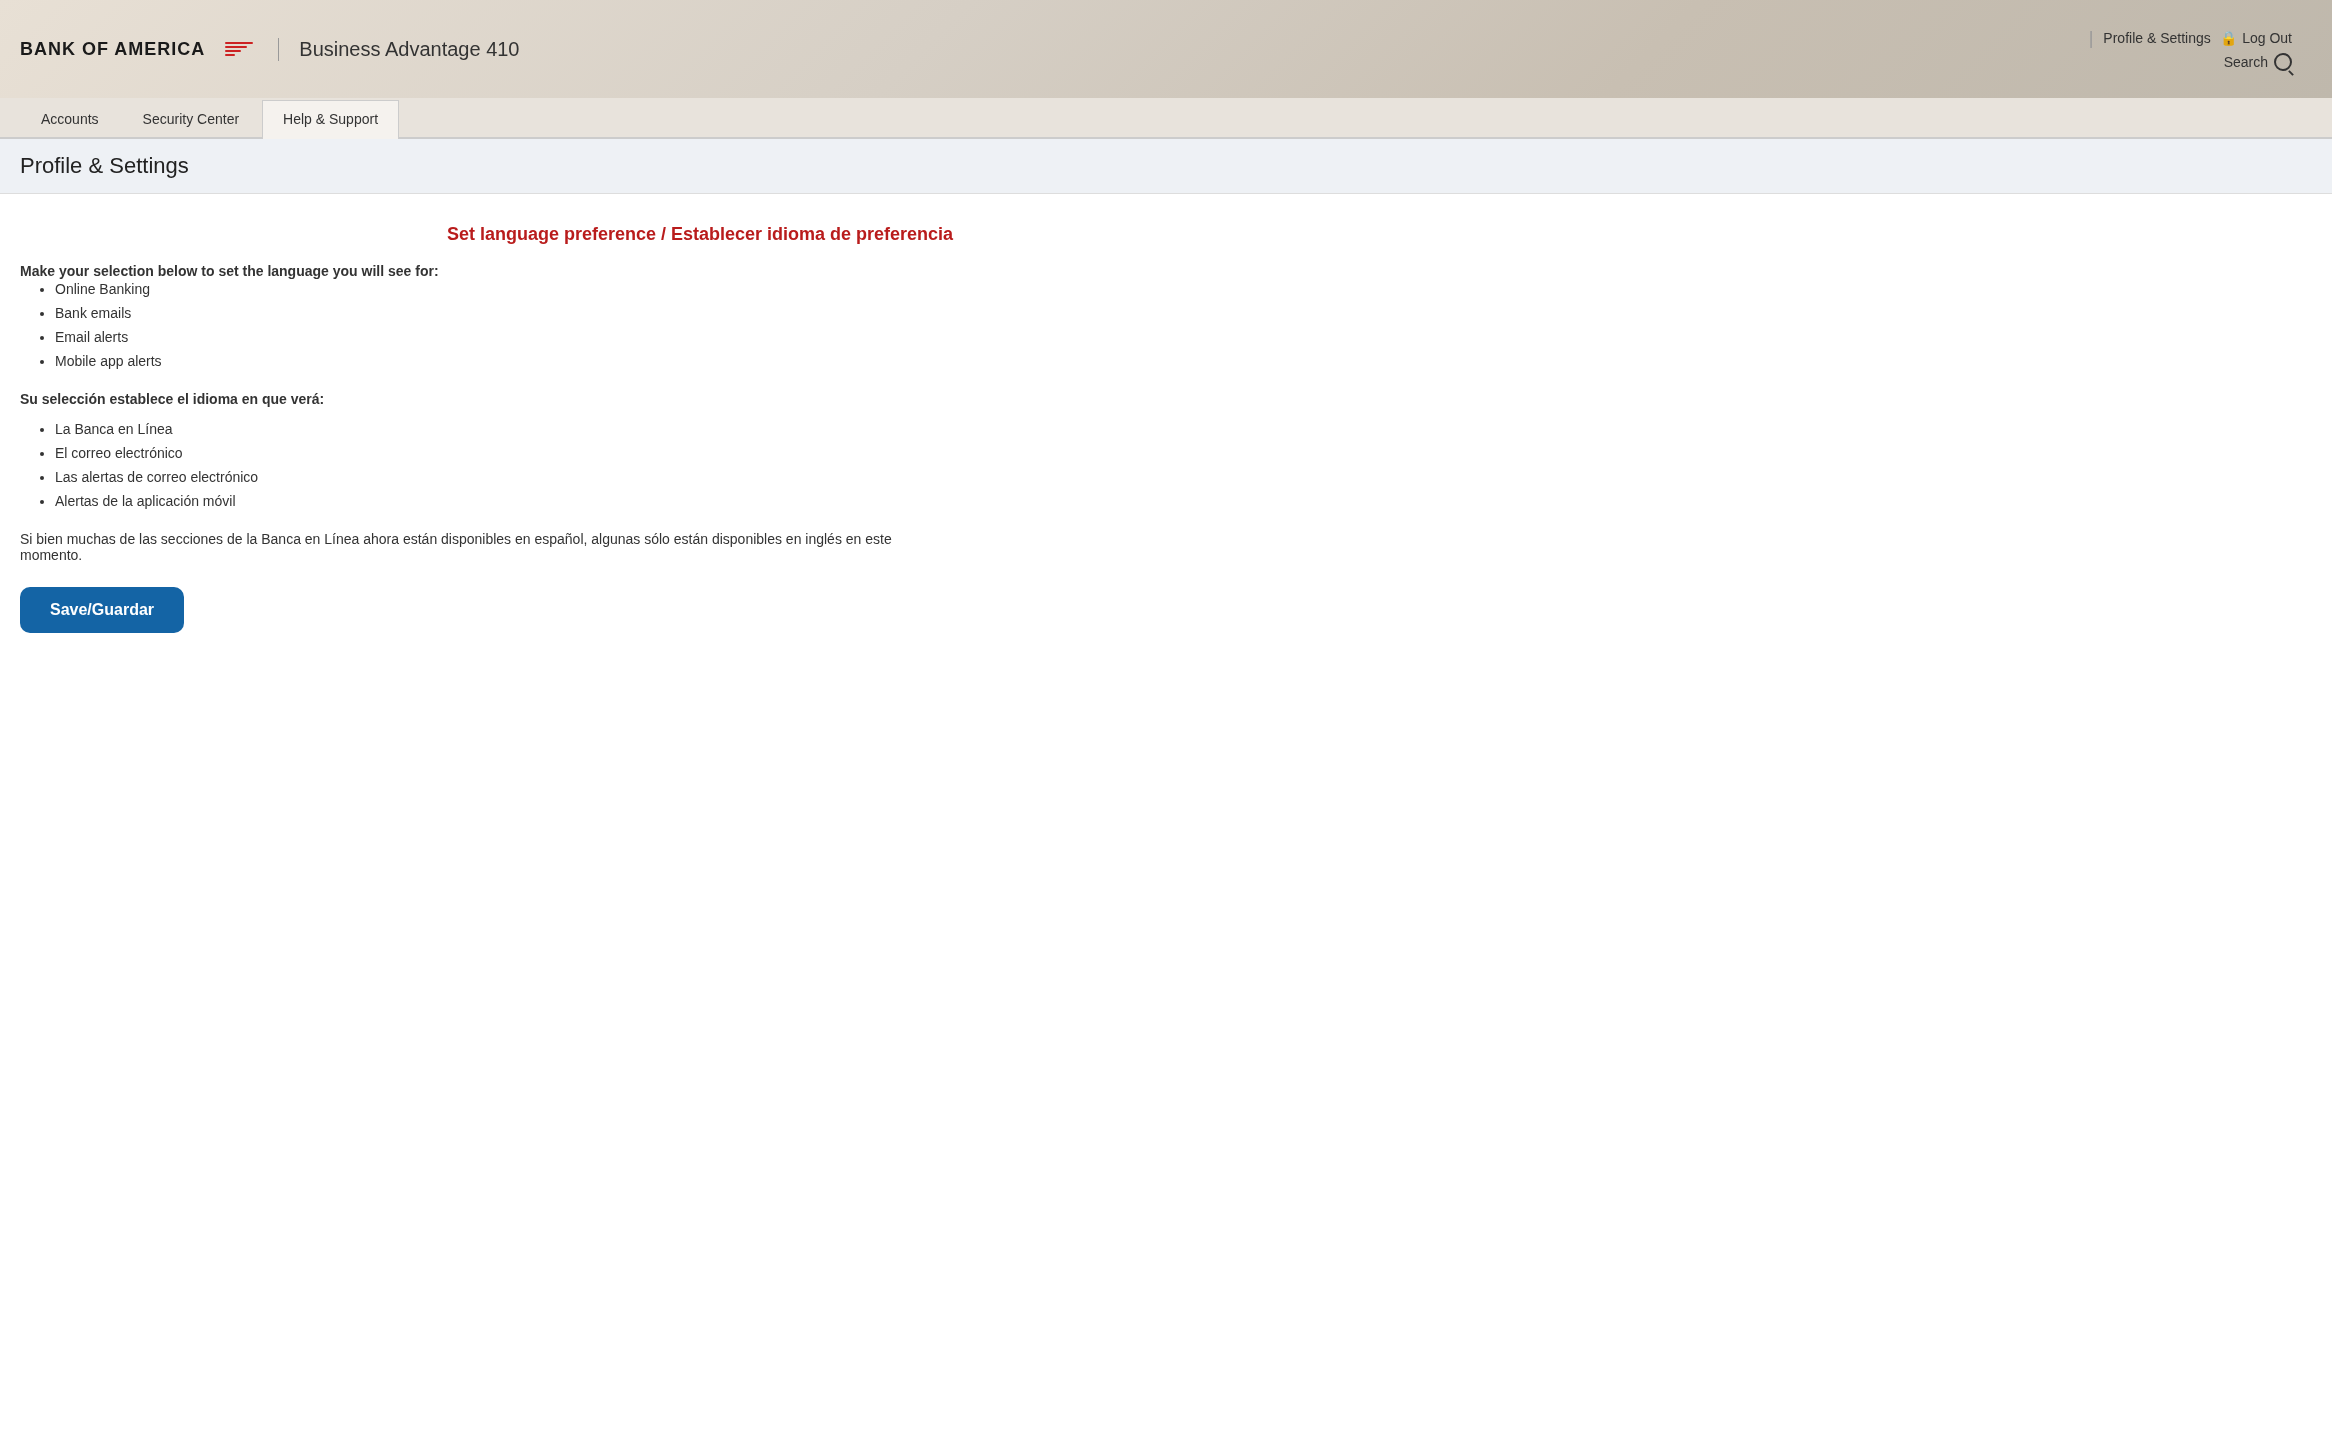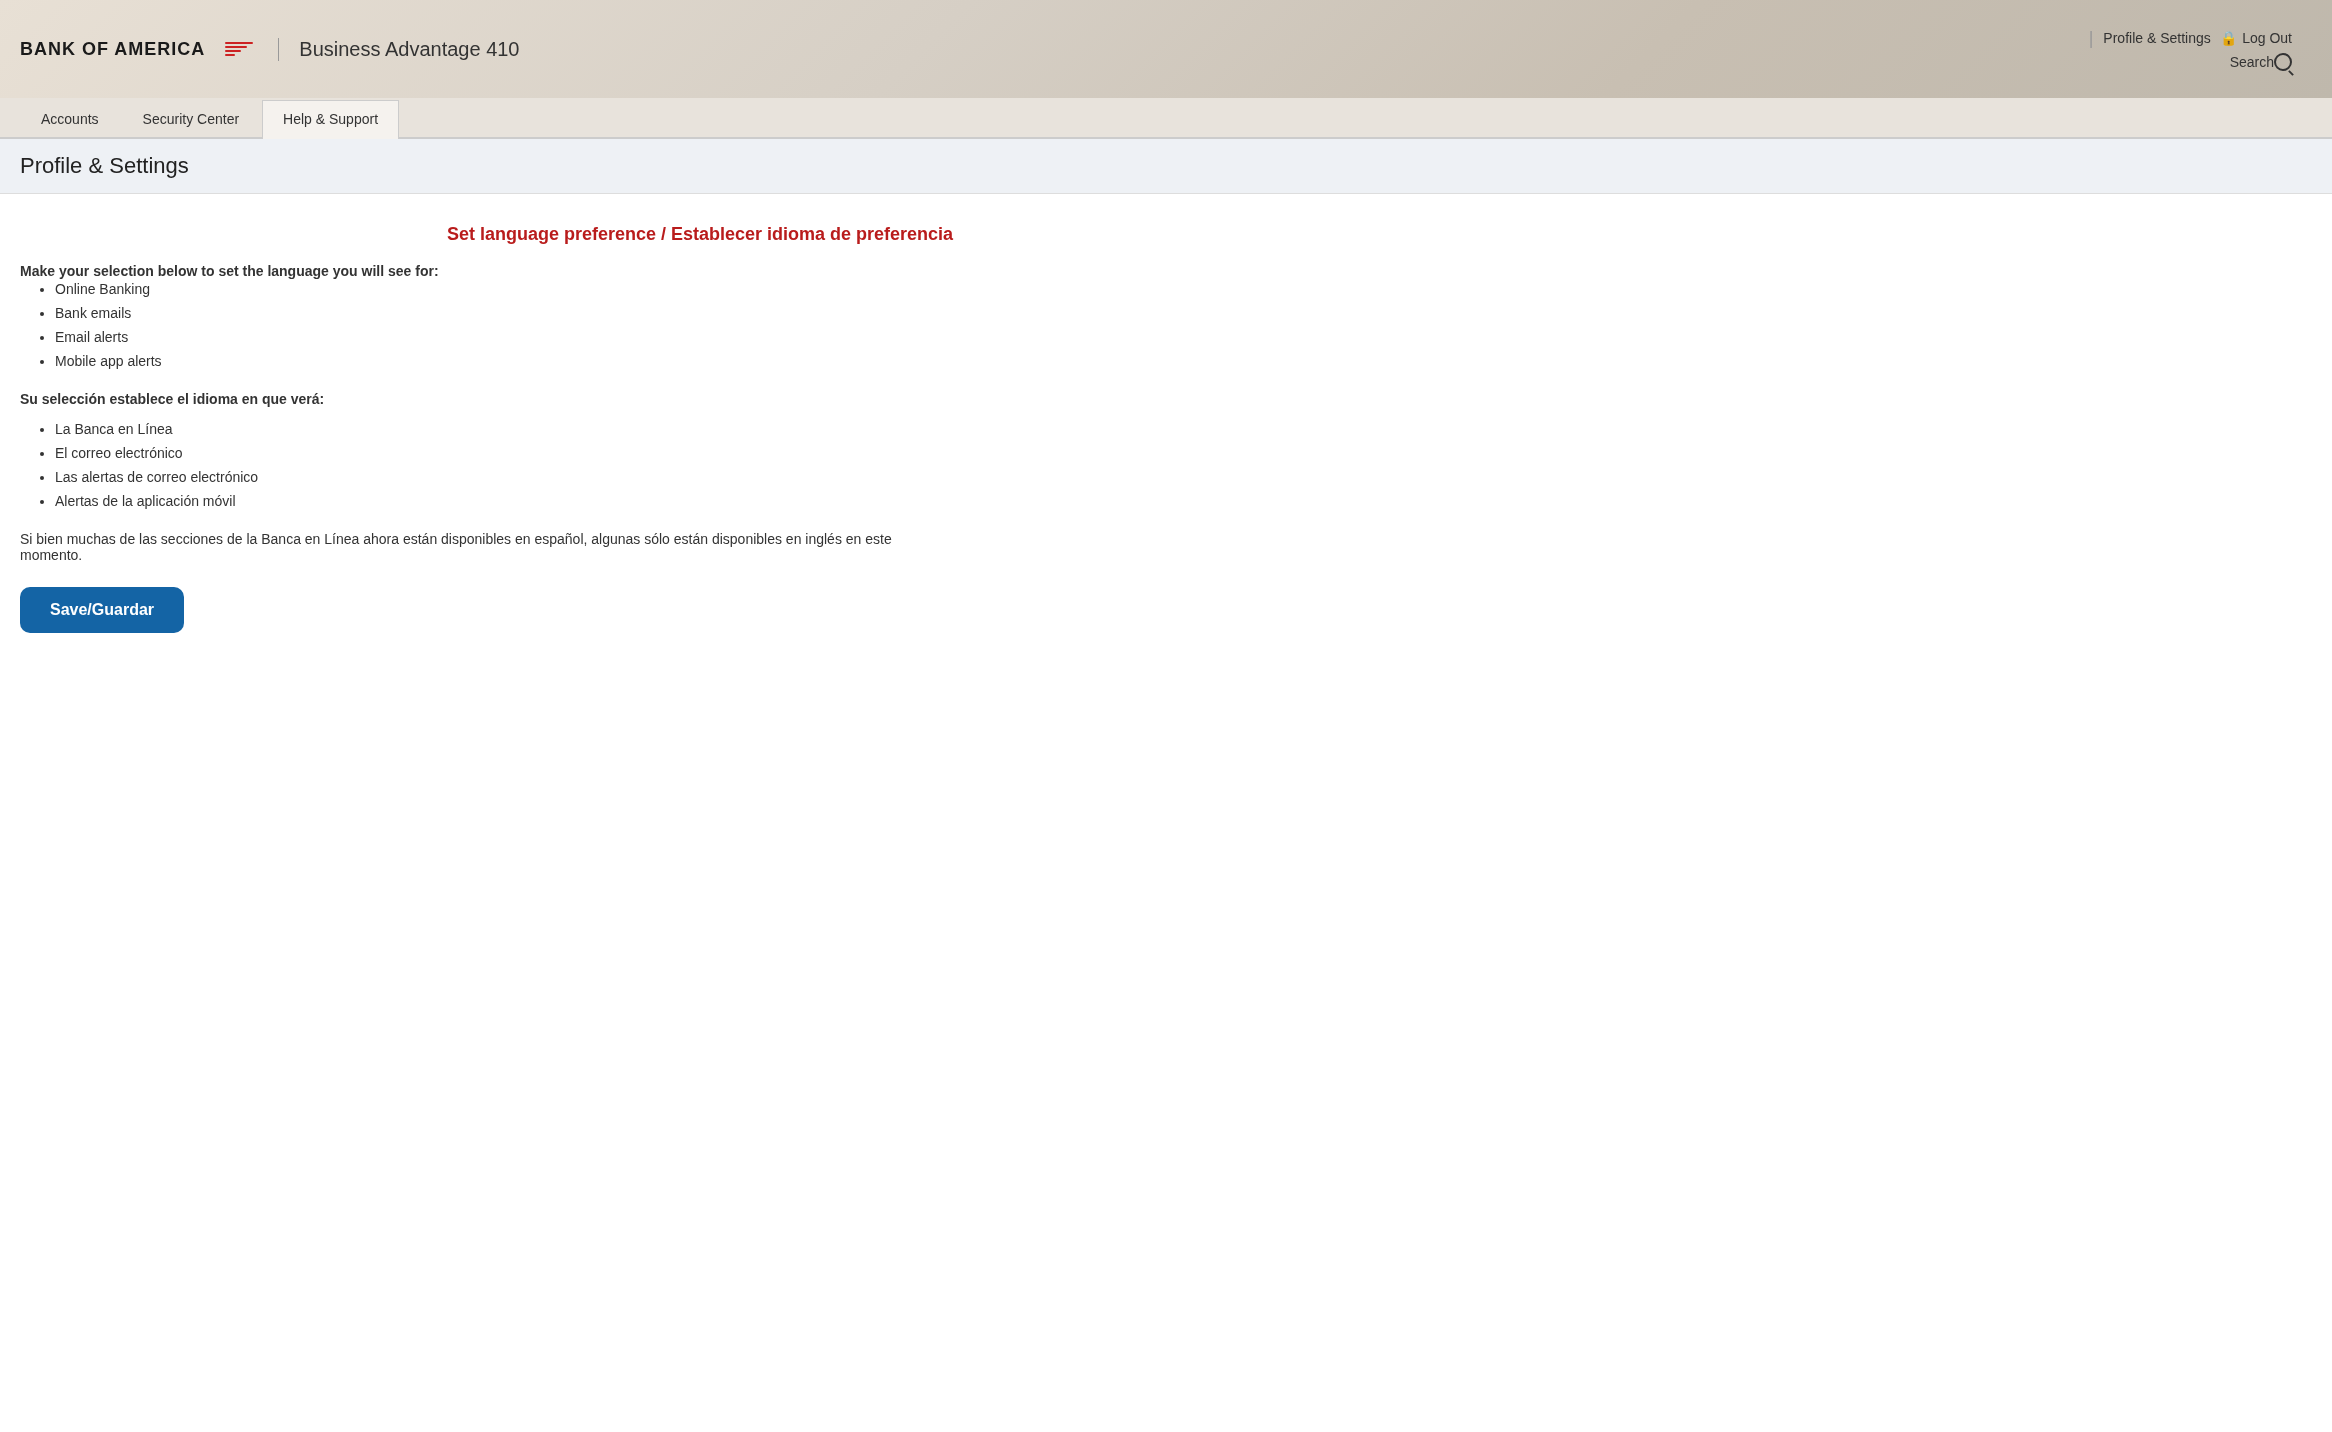--- a/index.html
+++ b/index.html
@@ -69,20 +69,21 @@
       text-decoration: none;
       font-size: 14px;
       cursor: pointer;
     }
     .lock-icon {
       font-size: 14px;
     }
     .search-row {
       display: flex;
       align-items: center;
+      gap: 6px;
       justify-content: flex-end;
     }
     .search-link {
       color: #333;
       text-decoration: none;
       font-size: 14px;
       cursor: pointer;
     }
     .search-icon-circle {
       width: 18px;

